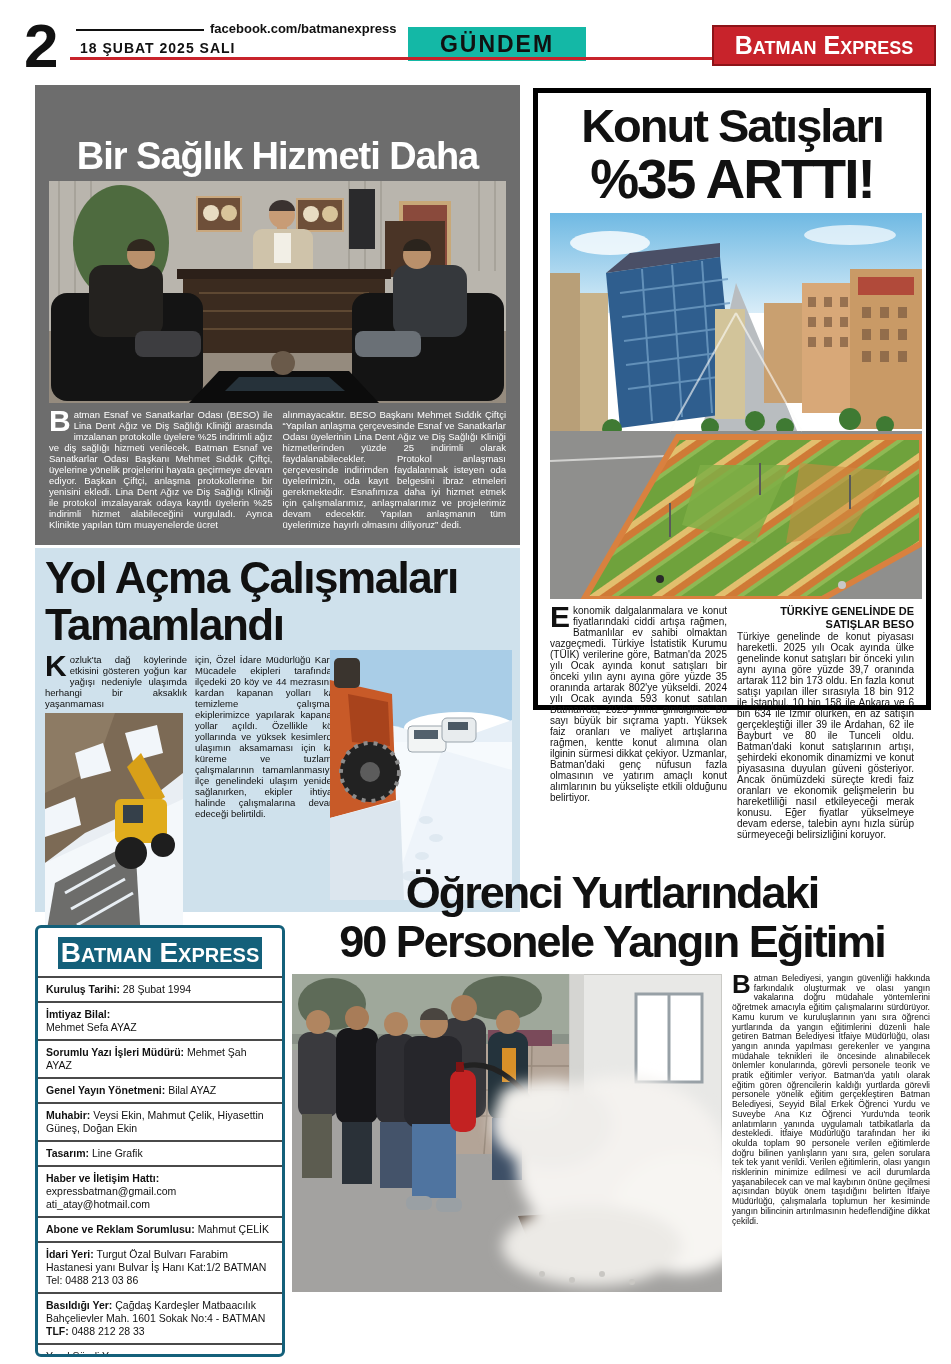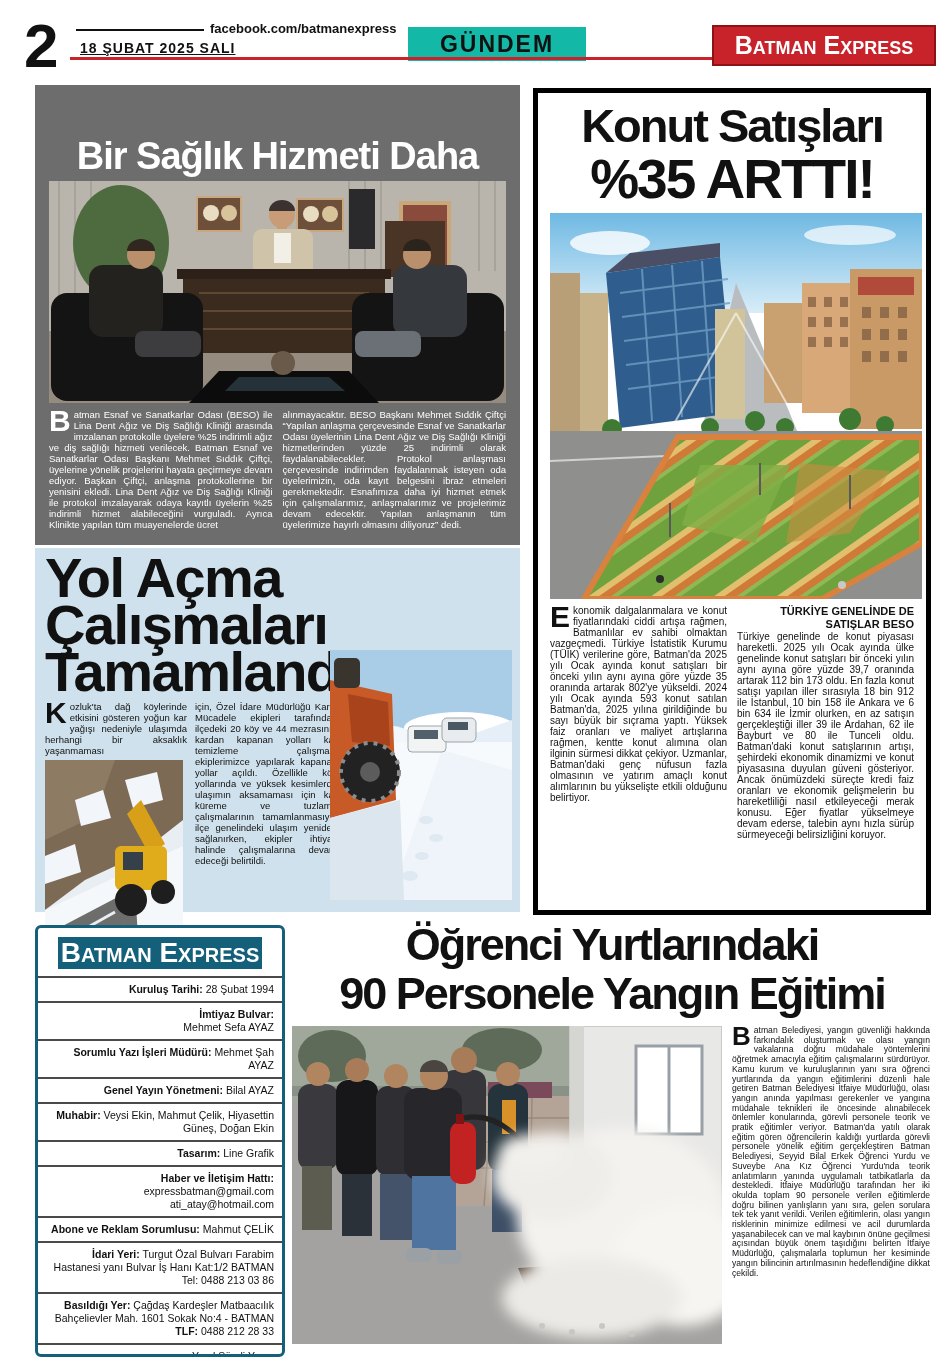--- a/index.html
+++ b/index.html
@@ -2,64 +2,64 @@
 <html><head>
 <meta charset="utf-8">
 <style>
   html,body{margin:0;padding:0;background:#e9e9e9;}
   .page{position:relative;width:951px;height:1364px;background:#ffffff;margin:0 auto;
         font-family:"Liberation Sans",sans-serif;color:#111;overflow:hidden;}
   
   .page-num{position:absolute;left:24px;top:10px;font-size:62px;font-weight:800;letter-spacing:-2px;}
   .hdr-blackline{position:absolute;left:76px;top:29px;width:128px;height:2px;background:#111;}
   .hdr-fb{position:absolute;left:210px;top:21px;font-size:13px;font-weight:600;}
-  .hdr-date{position:absolute;left:80px;top:40px;font-size:14px;font-weight:700;letter-spacing:1px;text-decoration:underline;}
+  .hdr-date{position:absolute;left:80px;top:40px;font-size:14px;font-weight:700;letter-spacing:1px;}
   .section-box{position:absolute;left:408px;top:27px;width:178px;height:34px;background:#14b8a6;
         display:flex;align-items:center;justify-content:center;font-size:23px;font-weight:700;letter-spacing:2px;}
   .brand{position:absolute;left:712px;top:25px;width:220px;height:37px;background:#c8232b;border:2px solid #8e1318;
         color:#fff;display:flex;align-items:center;justify-content:center;font-weight:800;font-size:25px;
         font-variant:small-caps;letter-spacing:0px;z-index:3;}
   .red-rule{position:absolute;left:70px;top:57px;width:862px;height:3px;background:#c8232b;}
   
   .art-health{position:absolute;left:35px;top:85px;width:485px;height:460px;background:#6d6d6d;
         box-sizing:border-box;padding:8px 14px;}
   .art-health h1{margin:2px 0 4px 0;color:#fff;font-size:38px;line-height:41px;text-align:center;letter-spacing:-1px;}
   .art-health .photo{display:block;margin:4px auto 6px auto;}
   .cols{display:flex;gap:10px;}
   .art-health .cols{color:#fff;font-size:9.5px;line-height:11px;text-align:justify;}
   .cols p{margin:0;flex:1;}
   .dc{float:left;font-size:30px;line-height:24px;font-weight:700;margin:0 3px 0 0;}
   
-  .art-konut{position:absolute;left:533px;top:88px;width:398px;height:827px;background:#fff;
+  .art-konut{position:absolute;left:533px;top:88px;width:398px;height:622px;background:#fff;
         border:5px solid #000;box-sizing:border-box;padding:6px 12px;}
   .art-konut h1{margin:2px 0;text-align:center;letter-spacing:-2px;}
   .art-konut h1 .l1{display:block;font-size:47px;line-height:50px;}
   .art-konut h1 .l2{display:block;font-size:55px;line-height:56px;}
   .art-konut .photo{display:block;margin:6px auto;}
   .art-konut .cols{font-size:10px;line-height:11px;text-align:justify;}
   .subhead{font-size:11px;line-height:13px;font-weight:800;text-align:right;margin:0 0 2px 0;}
   
   .art-yol{position:absolute;left:35px;top:548px;width:485px;height:364px;background:#cfe1ec;
         box-sizing:border-box;padding:6px 10px;}
-  .art-yol h2{margin:0;font-size:56px;line-height:47px;letter-spacing:-1.5px;}
+  .art-yol h2{margin:0;font-size:44px;line-height:47px;letter-spacing:-1.5px;}
   .yol-photo{position:absolute;right:8px;top:102px;}
   .yol-cols{display:flex;gap:8px;width:292px;margin-top:6px;font-size:9.5px;line-height:11px;text-align:justify;}
   .yol-cols .c{flex:1;}
   .yol-cols p{margin:0;}
   .yol-cols svg{display:block;margin-top:4px;}
   
   .masthead{position:absolute;left:35px;top:925px;width:250px;height:432px;background:#fff;
         border:3px solid #14607a;border-radius:6px;box-sizing:border-box;display:flex;flex-direction:column;overflow:hidden;}
   .m-logo{margin:9px auto 7px auto;background:#14607a;color:#fff;width:204px;height:46px;
         display:flex;align-items:center;justify-content:center;font-size:28px;font-weight:800;font-variant:small-caps;}
-  .m-row{border-top:2px solid #4a4a4a;padding:5px 8px;text-align:right;font-size:10.5px;line-height:13px;}
+  .m-row{border-top:2px solid #4a4a4a;padding:5px 8px;text-align:left;font-size:10.5px;line-height:13px;}
   .m-row b{font-weight:800;}
   .m-stack b{display:block;}
   
-  .art-fire{position:absolute;left:292px;top:920px;width:640px;}
+  .art-fire{position:absolute;left:292px;top:868px;width:640px;}
   .art-fire h1{margin:0 0 8px 0;text-align:center;font-size:45px;line-height:49px;letter-spacing:-2px;}
   .fire-body{display:flex;gap:10px;}
   .fire-col{width:198px;font-size:8.6px;line-height:9.7px;text-align:justify;}
   .fire-col p{margin:0;}
   .fire-col .dc{font-size:26px;line-height:20px;}
 </style>
 </head>
 <body>
 
 <div class="page">
@@ -282,21 +282,21 @@
       </div>
       <div class="c">
         <p>için, Özel İdare Müdürlüğü Karla Mücadele ekipleri tarafından ilçedeki 20 köy ve 44 mezrasının kardan kapanan yolları kar temizleme çalışması ekiplerimizce yapılarak kapanan yollar açıldı. Özellikle köy yollarında ve yüksek kesimlerde ulaşımın aksamaması için kar küreme ve tuzlama çalışmalarının tamamlanmasıyla ilçe genelindeki ulaşım yeniden sağlanırken, ekipler ihtiyaç halinde çalışmalarına devam edeceği belirtildi.</p>
       </div>
     </div>
   </section>
 
   <aside class="masthead">
     <div class="m-logo">Batman Express</div>
     <div class="m-row"><b>Kuruluş Tarihi:</b> <span>28 Şubat 1994</span></div>
-    <div class="m-row m-stack"><b>İmtiyaz Bulvar:</b><span>Mehmet Sefa AYAZ</span></div>
+    <div class="m-row m-stack"><b>İmtiyaz Bilal:</b><span>Mehmet Sefa AYAZ</span></div>
     <div class="m-row"><b>Sorumlu Yazı İşleri Müdürü:</b> <span>Mehmet Şah AYAZ</span></div>
     <div class="m-row"><b>Genel Yayın Yönetmeni:</b> <span>Bilal AYAZ</span></div>
     <div class="m-row"><b>Muhabir:</b> <span>Veysi Ekin, Mahmut Çelik, Hiyasettin Güneş, Doğan Ekin</span></div>
     <div class="m-row"><b>Tasarım:</b> <span>Line Grafik</span></div>
     <div class="m-row m-stack"><b>Haber ve İletişim Hattı:</b><span>expressbatman@gmail.com</span><br><span>ati_atay@hotmail.com</span></div>
     <div class="m-row"><b>Abone ve Reklam Sorumlusu:</b> <span>Mahmut ÇELİK</span></div>
     <div class="m-row"><b>İdari Yeri:</b> <span>Turgut Özal Bulvarı Farabim Hastanesi yanı Bulvar İş Hanı Kat:1/2 BATMAN Tel: 0488 213 03 86</span></div>
     <div class="m-row"><b>Basıldığı Yer:</b> <span>Çağdaş Kardeşler Matbaacılık Bahçelievler Mah. 1601 Sokak No:4  -  BATMAN</span><br><b>TLF:</b> <span>0488 212 28 33</span></div>
     <div class="m-row"><span>Yerel Süreli Yayın</span></div>
 

